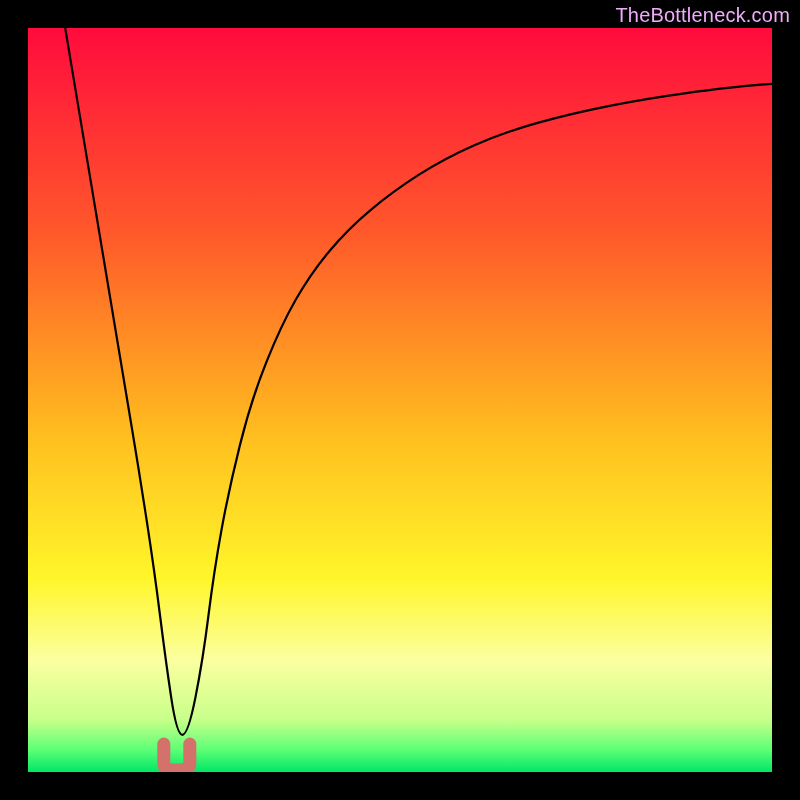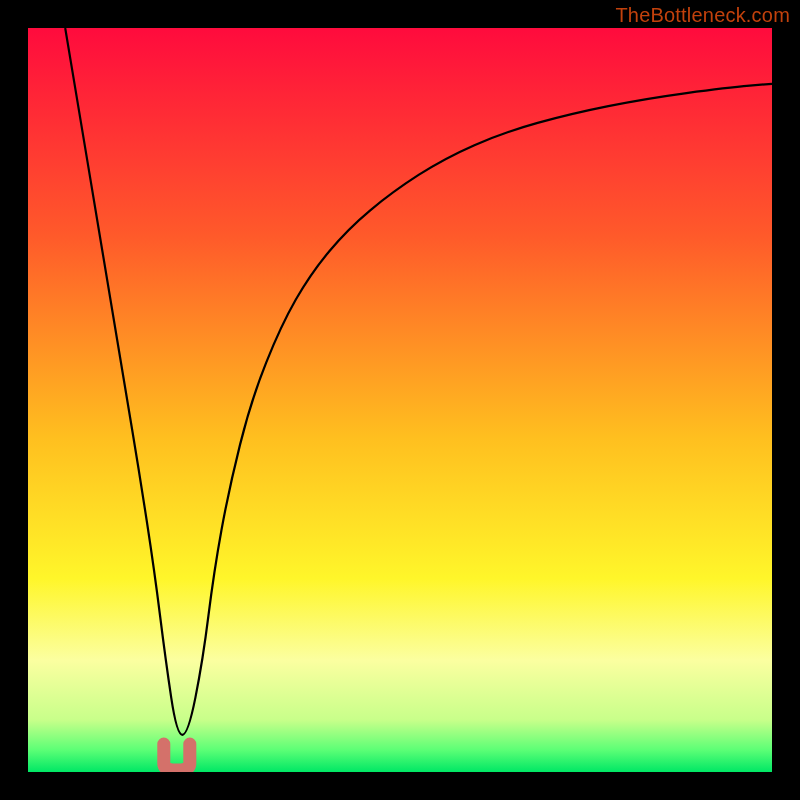--- a/index.html
+++ b/index.html
@@ -23,21 +23,21 @@
     position: absolute;
     left: 0;
     top: 0;
     width: 744px;
     height: 744px;
   }
   .watermark {
     position: absolute;
     top: 4px;
     right: 10px;
-    color: #c2410c;
+    color: #f0abfc;
     font-size: 20px;
     font-weight: 500;
     letter-spacing: 0.2px;
   }
 </style>
 </head>
 <body>
 
 <div class="watermark">TheBottleneck.com</div>
 

